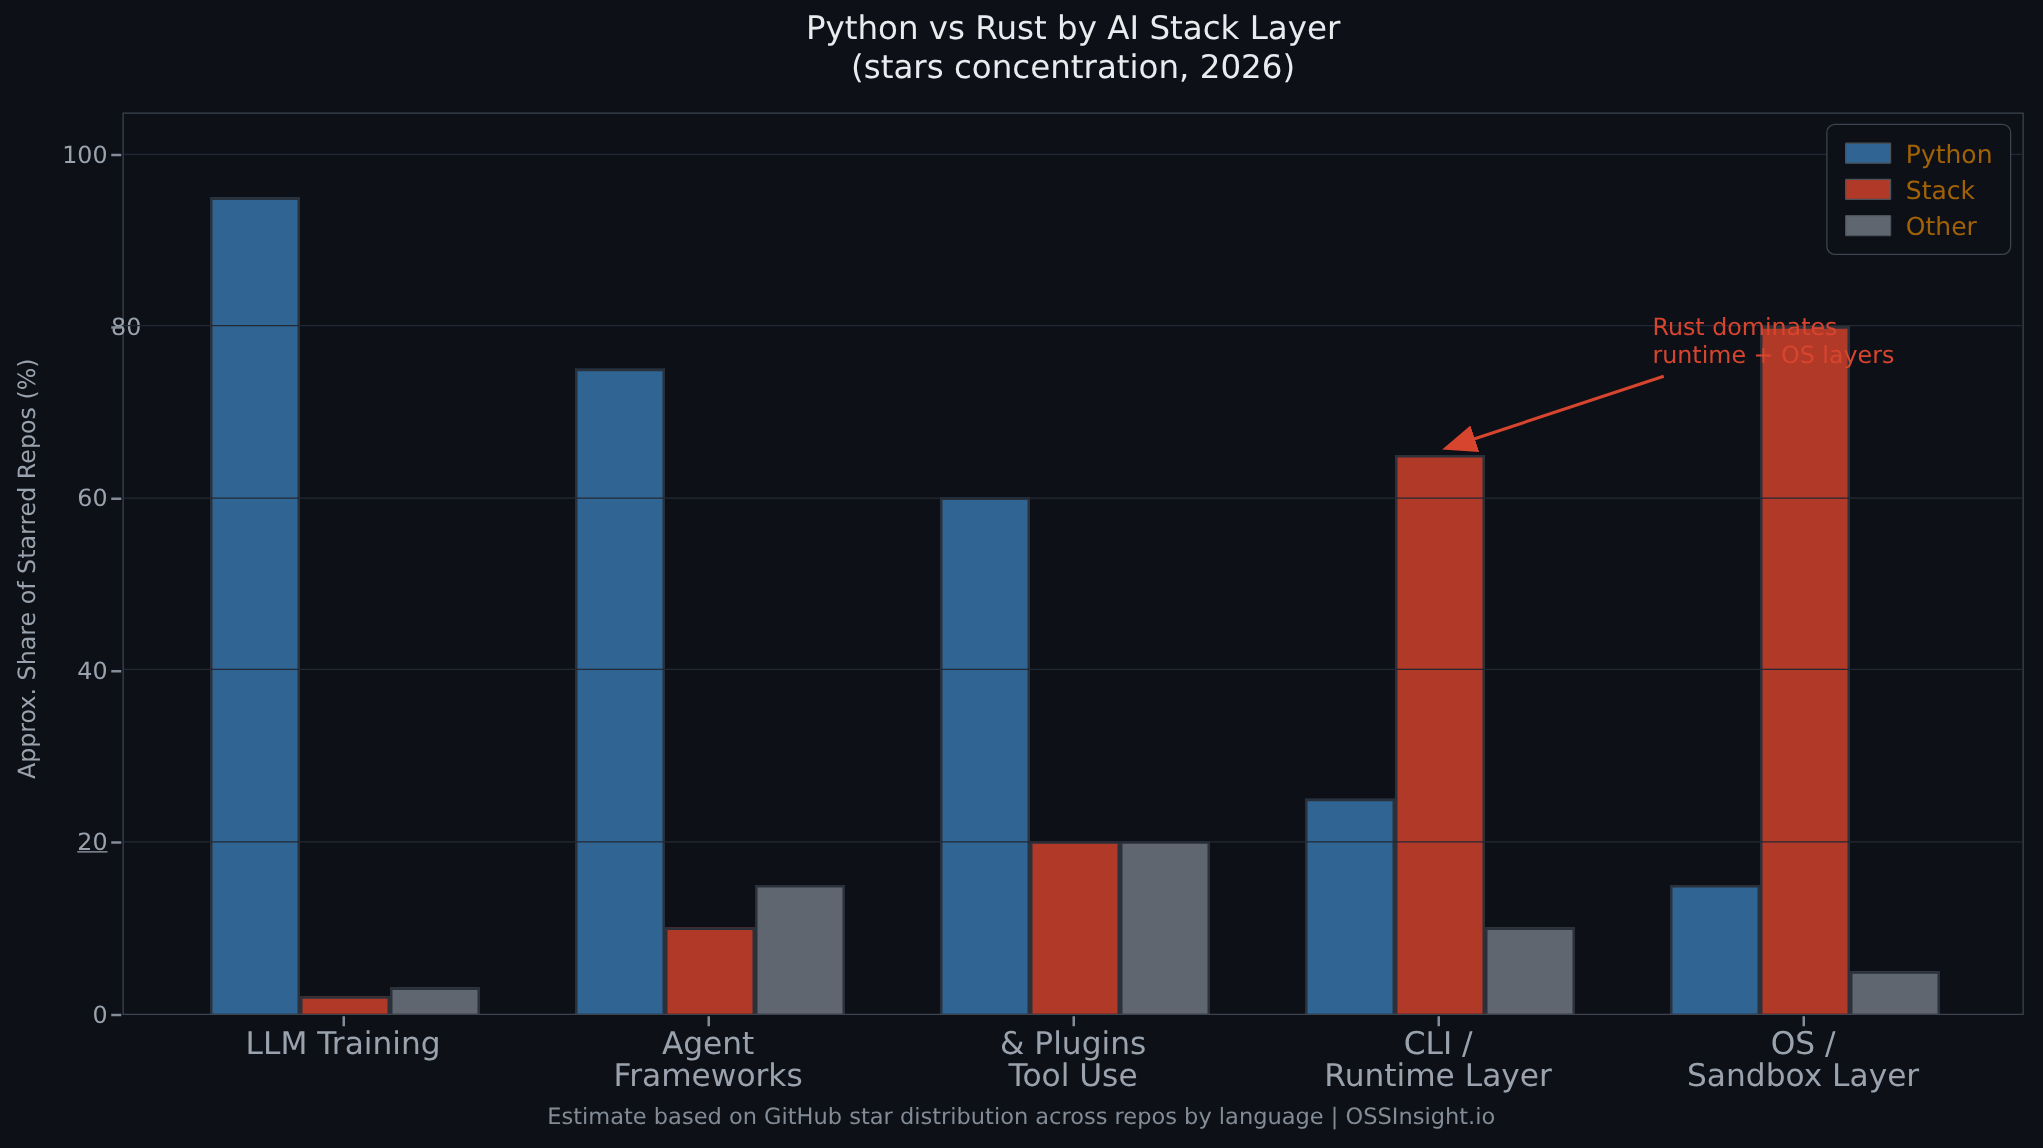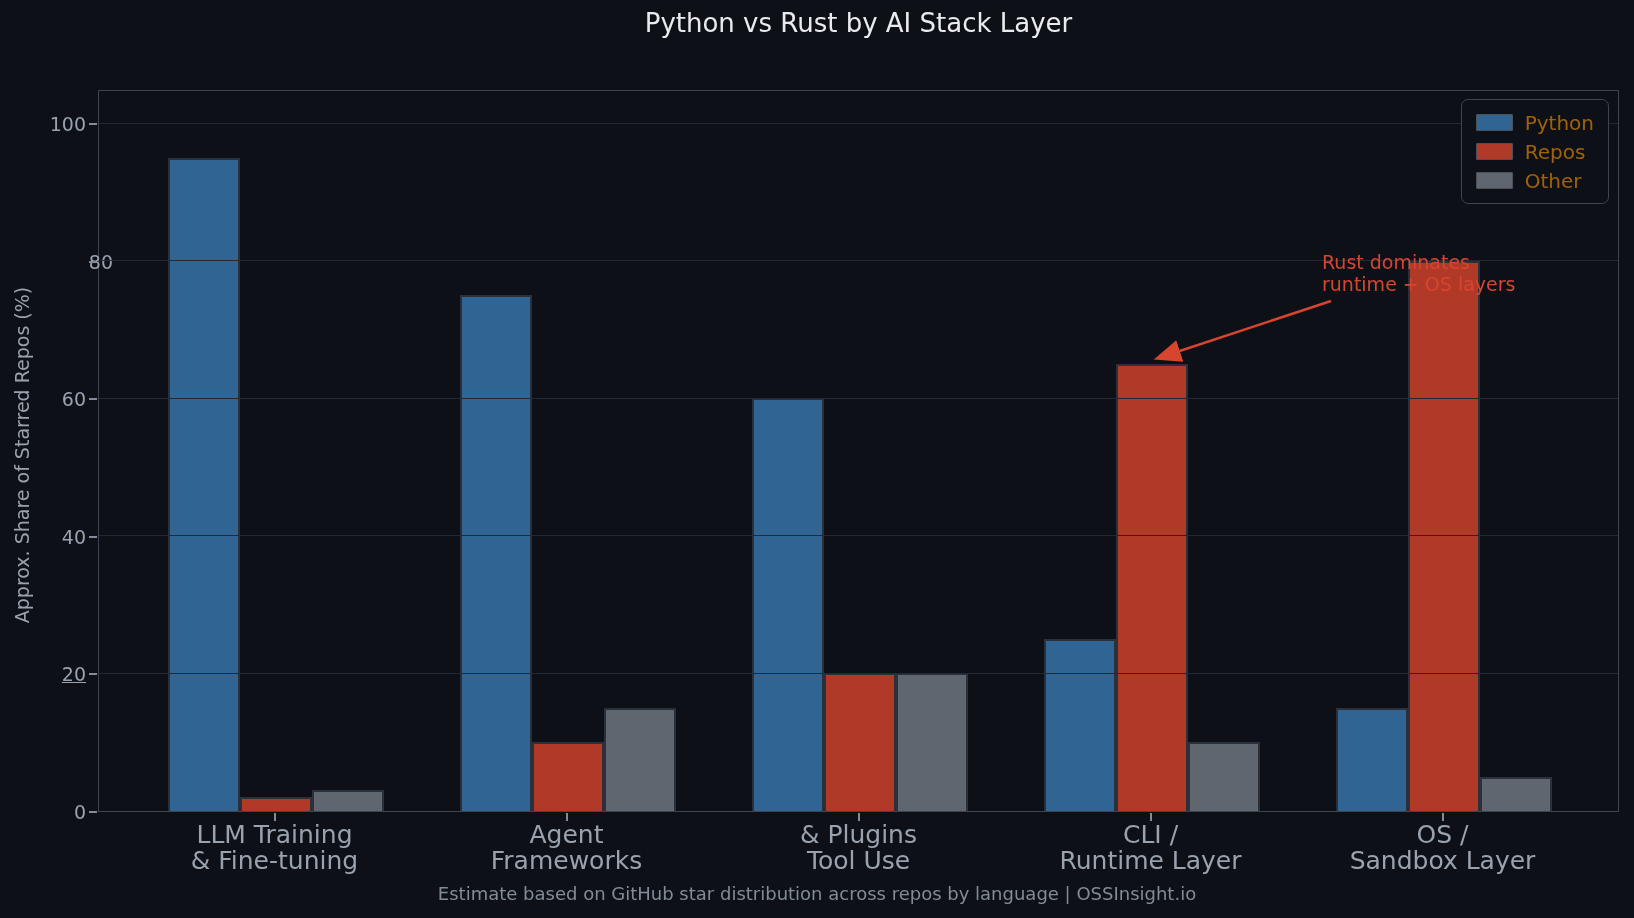--- a/index.html
+++ b/index.html
@@ -28,20 +28,21 @@
   .arrow-svg{position:absolute;left:0;top:0;width:1634px;height:918px;z-index:6;pointer-events:none;}
   .footer{position:absolute;left:0;width:1634px;top:883px;text-align:center;color:#828b96;font-size:18px;}
 </style>
 </head>
 <body>
 
 <div class="figure">
 
   <div class="title-block">
     <div>Python vs Rust by AI Stack Layer</div>
+    <div>(stars concentration, 2026)</div>
   </div>
 
   <div class="ylabel">Approx. Share of Starred Repos (%)</div>
 
   <div class="plot">
     <div id="bars-layer">
         <div class="bar" style="left: 68.5px; width: 72px; height: 653.238px; background: rgb(48, 100, 147);"></div>
         <div class="bar" style="left: 360.5px; width: 72px; height: 515.714px; background: rgb(48, 100, 147);"></div>
         <div class="bar" style="left: 652.5px; width: 72px; height: 412.571px; background: rgb(48, 100, 147);"></div>
         <div class="bar" style="left: 944.5px; width: 72px; height: 171.905px; background: rgb(48, 100, 147);"></div>
@@ -77,21 +78,20 @@
       <div class="ytick-dash" style="left: 89px; top: 398.429px;"></div>
       <div class="ytick-label" style="top: 249.905px; padding-left: 27px;">80</div>
       <div class="ytick-dash" style="left: 89px; top: 260.905px;"></div>
       <div class="ytick-label" style="top: 112.381px;">100</div>
       <div class="ytick-dash" style="left: 89px; top: 123.381px;"></div>
     </div>
   <div id="xticks">
       <div class="xtick-dash" style="left: 273.5px; top: 813px;"></div>
       <div class="xtick-label" style="left: 128.5px; top: 822px;">
         <div>LLM Training</div>
-        <div>&amp; Fine-tuning</div>
       </div>
       <div class="xtick-dash" style="left: 565.5px; top: 813px;"></div>
       <div class="xtick-label" style="left: 420.5px; top: 822px;">
         <div>Agent</div>
         <div>Frameworks</div>
       </div>
       <div class="xtick-dash" style="left: 857.5px; top: 813px;"></div>
       <div class="xtick-label" style="left: 712.5px; top: 822px;">
         <div>&amp; Plugins</div>
         <div>Tool Use</div>
@@ -122,21 +122,21 @@
     <div>runtime + OS layers</div>
   </div>
 
   <div class="legend" id="legend">
       <div class="legend-row">
         <span class="legend-swatch" style="background: rgb(48, 100, 147);"></span>
         <span class="legend-label">Python</span>
       </div>
       <div class="legend-row">
         <span class="legend-swatch" style="background: rgb(177, 57, 39);"></span>
-        <span class="legend-label">Repos</span>
+        <span class="legend-label">Stack</span>
       </div>
       <div class="legend-row">
         <span class="legend-swatch" style="background: rgb(95, 102, 112);"></span>
         <span class="legend-label">Other</span>
       </div>
     </div>
 
   <div class="footer">Estimate based on GitHub star distribution across repos by language | OSSInsight.io</div>
 
 </div>

